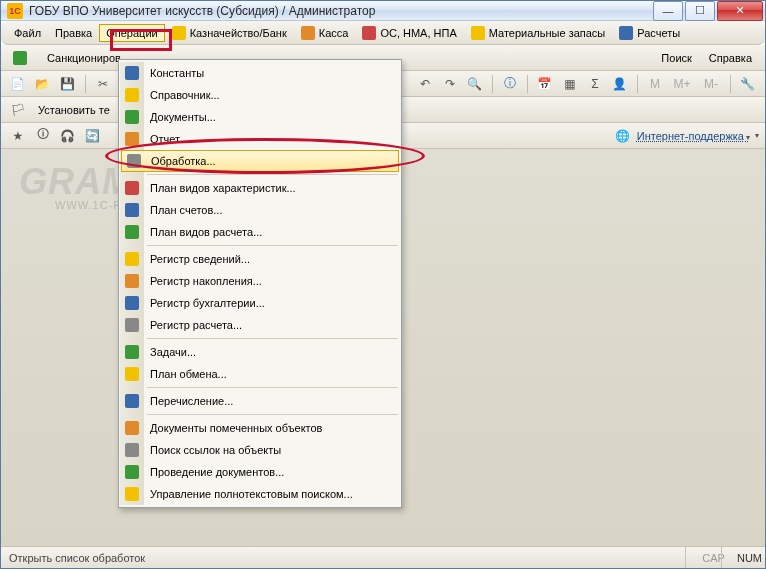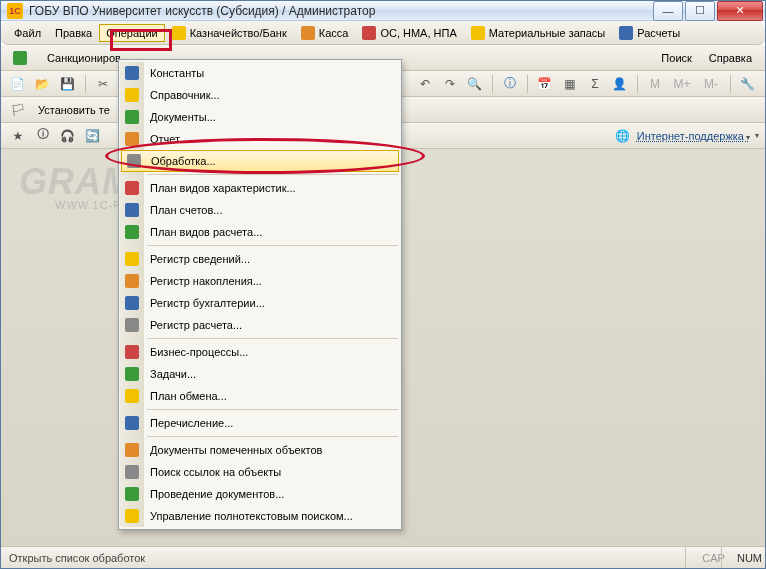--- a/index.html
+++ b/index.html
@@ -262,26 +262,20 @@
     </div>
     <div class="dd-item">
       <span class="dd-icon">
         <span class="ic ic-gr"></span>
       </span>
       <span>Регистр расчета...</span>
     </div>
     <div class="dd-sep"></div>
     <div class="dd-item">
       <span class="dd-icon">
-        <span class="ic ic-r"></span>
-      </span>
-      <span>Бизнес-процессы...</span>
-    </div>
-    <div class="dd-item">
-      <span class="dd-icon">
         <span class="ic ic-g"></span>
       </span>
       <span>Задачи...</span>
     </div>
     <div class="dd-item">
       <span class="dd-icon">
         <span class="ic ic-y"></span>
       </span>
       <span>План обмена...</span>
     </div>

